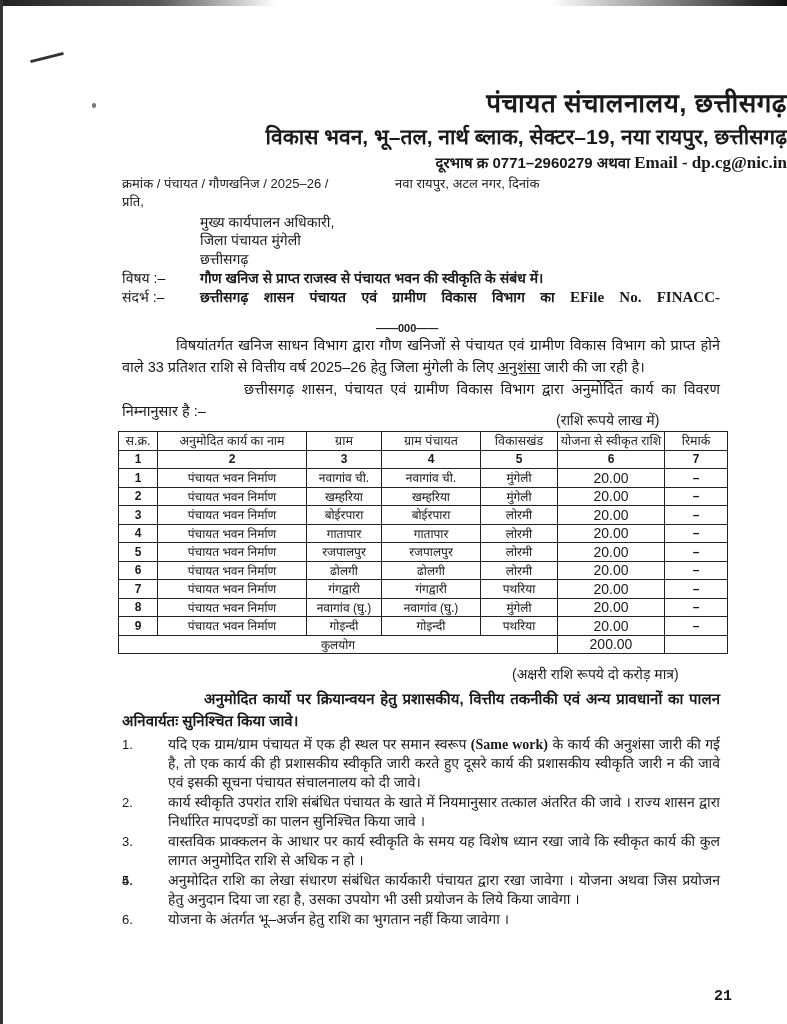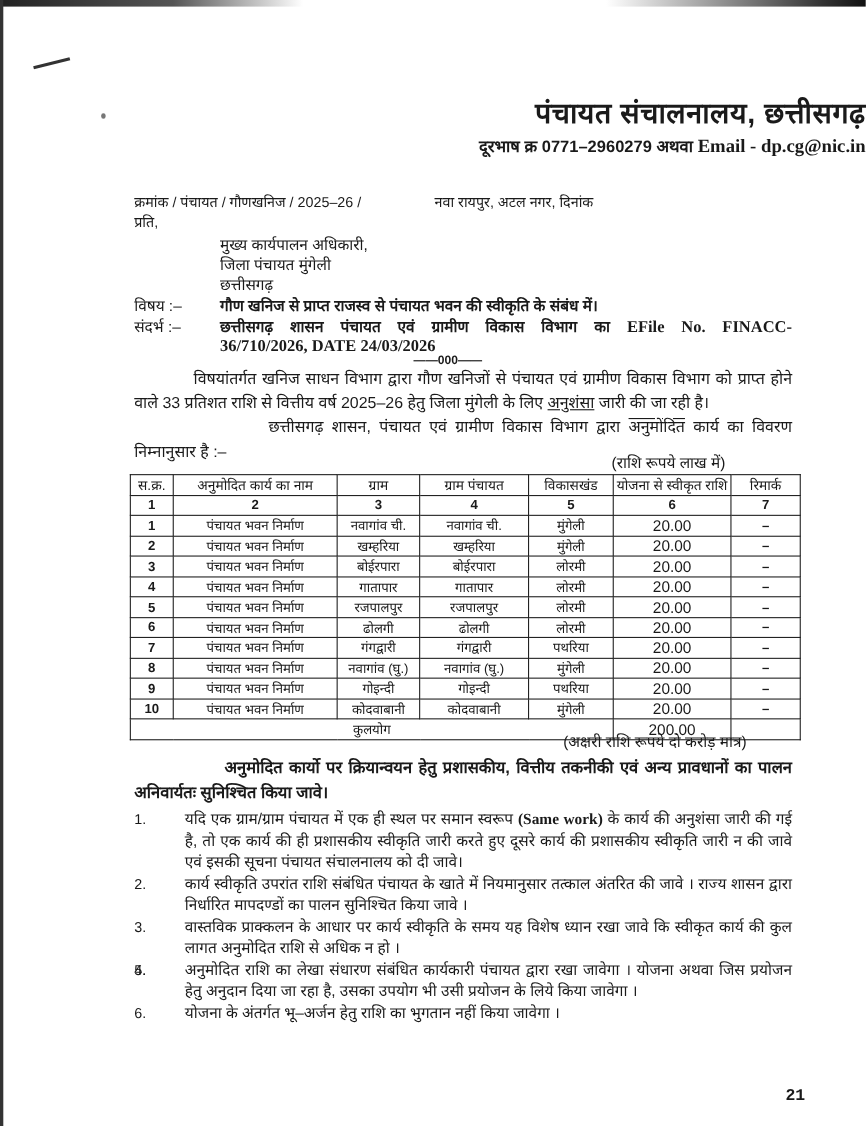--- a/index.html
+++ b/index.html
@@ -66,20 +66,21 @@
 </head>
 <body>
 
 <div class="scan-edge-top"></div>
 <div class="scan-edge-left"></div>
 <div class="stray-mark"></div>
 <div class="stray-dot"></div>
 
 <div class="header">
   <div class="h-title">पंचायत संचालनालय, छत्तीसगढ़</div>
+  <div class="h-address">विकास भवन, भू–तल, नार्थ ब्लाक, सेक्टर–19, नया रायपुर, छत्तीसगढ़</div>
   <div class="h-contact">
     <span>दूरभाष क्र 0771–2960279 अथवा</span>
     <span class="email">Email - dp.cg@nic.in</span>
   </div>
 </div>
 
 <div class="line ref-no">क्रमांक / पंचायत / गौणखनिज / 2025–26 /</div>
 <div class="line place-date">नवा रायपुर, अटल नगर, दिनांक</div>
 <div class="line prati">प्रति,</div>
 <div class="line addr" style="top:212px;">मुख्य कार्यपालन अधिकारी,</div>
@@ -87,21 +88,20 @@
 <div class="line addr" style="top:249px;">छत्तीसगढ़</div>
 
 <div class="subject-row" style="top:268px;">
   <span class="label">विषय :–</span>
   <span class="txt" style="font-weight:bold;">गौण खनिज से प्राप्त राजस्व से पंचायत भवन की स्वीकृति के संबंध में।</span>
 </div>
 <div class="subject-row" style="top:287px;">
   <span class="label">संदर्भ :–</span>
   <div class="txt" style="font-weight:bold;">
     <div class="ref-txt"><span>छत्तीसगढ़ शासन पंचायत एवं ग्रामीण विकास विभाग का</span> <span class="bold-serif">EFile No. FINACC-</span></div>
-    <div class="bold-serif">36/710/2026, DATE 24/03/2026</div>
   </div>
 </div>
 
 <div class="divider-mark">——000——</div>
 
 <div class="para" style="top:334px;">
   <span class="indent"></span><span>विषयांतर्गत खनिज साधन विभाग द्वारा गौण खनिजों से पंचायत एवं ग्रामीण विकास विभाग को प्राप्त होने वाले 33 प्रतिशत राशि से वित्तीय वर्ष 2025–26 हेतु जिला मुंगेली के लिए</span>
   <span class="underline">अनुशंसा</span>
   <span>जारी की जा रही है।</span>
 </div>
@@ -210,29 +210,20 @@
     <tr>
       <td class="sn">9</td>
       <td>पंचायत भवन निर्माण</td>
       <td>गोइन्दी</td>
       <td>गोइन्दी</td>
       <td>पथरिया</td>
       <td class="amt">20.00</td>
       <td class="rem">–</td>
     </tr>
     <tr>
-      <td class="sn">10</td>
-      <td>पंचायत भवन निर्माण</td>
-      <td>कोदवाबानी</td>
-      <td>कोदवाबानी</td>
-      <td>मुंगेली</td>
-      <td class="amt">20.00</td>
-      <td class="rem">–</td>
-    </tr>
-    <tr>
       <td colspan="5">कुलयोग</td>
       <td class="amt">200.00</td>
       <td></td>
     </tr>
   </tbody>
 </table>
 
 <div class="words-note">(अक्षरी राशि रूपये दो करोड़ मात्र)</div>
 
 <div class="para2">

